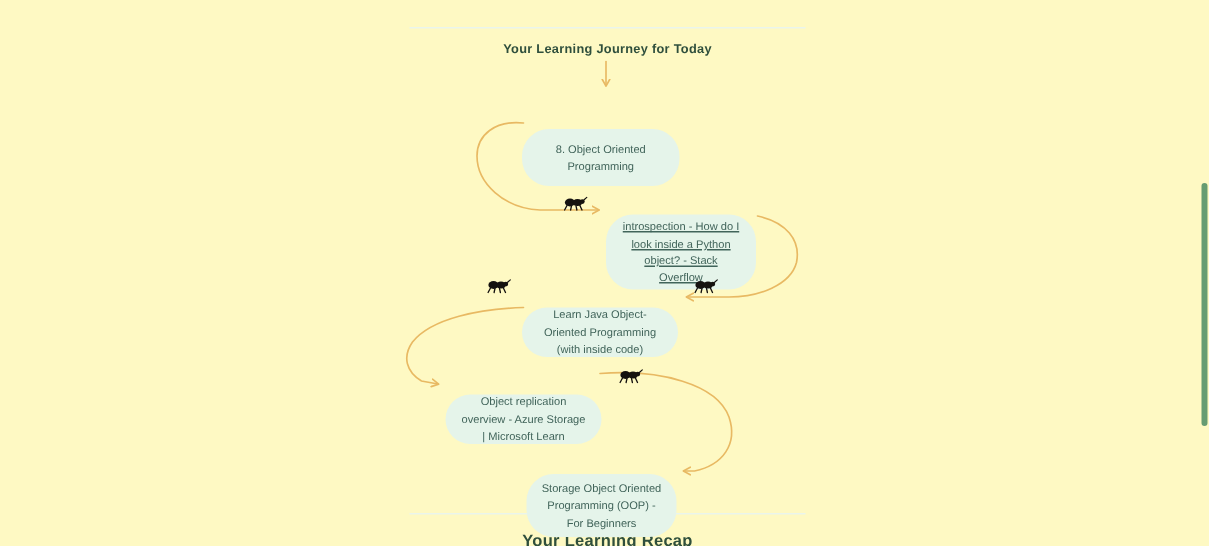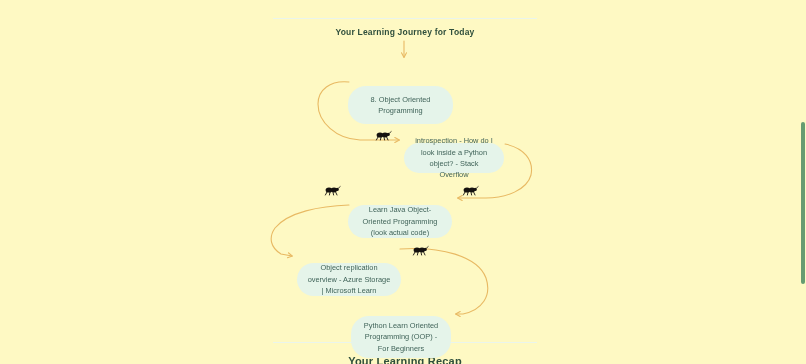--- a/index.html
+++ b/index.html
@@ -91,21 +91,21 @@
     display: flex;
     align-items: center;
     justify-content: center;
     padding: 6px 10px;
     box-sizing: border-box;
     margin-top: 24px;
   }
   .node span { display: block; }
 
   .node-1 { left: 348px; top: 62px; width: 105px; height: 38px; }
-  .node-2 { left: 404px; top: 119px; width: 100px; height: 30px; }
+  .node-2 { left: 404px; top: 119px; width: 100px; height: 50px; text-decoration: underline; }
   .node-3 { left: 348px; top: 181px; width: 104px; height: 33px; }
   .node-4 { left: 297px; top: 239px; width: 104px; height: 33px; }
   .node-5 { left: 351px; top: 292px; width: 100px; height: 42px; }
 
   
   .critter {
     position: absolute;
     width: 20px;
     height: 12px;
   }
@@ -171,29 +171,29 @@
 
   <div class="node node-1">
     <span>8. Object Oriented Programming</span>
   </div>
 
   <div class="node node-2">
     <span>introspection - How do I look inside a Python object? - Stack Overflow</span>
   </div>
 
   <div class="node node-3">
-    <span>Learn Java Object-Oriented Programming (look actual code)</span>
+    <span>Learn Java Object-Oriented Programming (with inside code)</span>
   </div>
 
   <div class="node node-4">
     <span>Object replication overview - Azure Storage | Microsoft Learn</span>
   </div>
 
   <div class="node node-5">
-    <span>Python Learn Oriented Programming (OOP) - For Beginners</span>
+    <span>Storage Object Oriented Programming (OOP) - For Beginners</span>
   </div>
 
   <div class="critter critter-1">
     <svg viewBox="0 0 20 12" width="20" height="12" xmlns="http://www.w3.org/2000/svg">
       <ellipse cx="7" cy="5" rx="3.4" ry="2.6" fill="#15120f"></ellipse>
       <ellipse cx="12" cy="5" rx="3" ry="2.4" fill="#15120f"></ellipse>
       <circle cx="15.2" cy="4.4" r="1.6" fill="#15120f"></circle>
       <path d="M5,7 L3.4,10 M8,7.2 L7.4,10 M11,7.2 L11.6,10 M13.6,7 L15,10" stroke="#15120f" stroke-width="0.9" stroke-linecap="round"></path>
       <path d="M16.4,3.2 L18.2,1.6" stroke="#15120f" stroke-width="0.8" stroke-linecap="round"></path>
     </svg>

